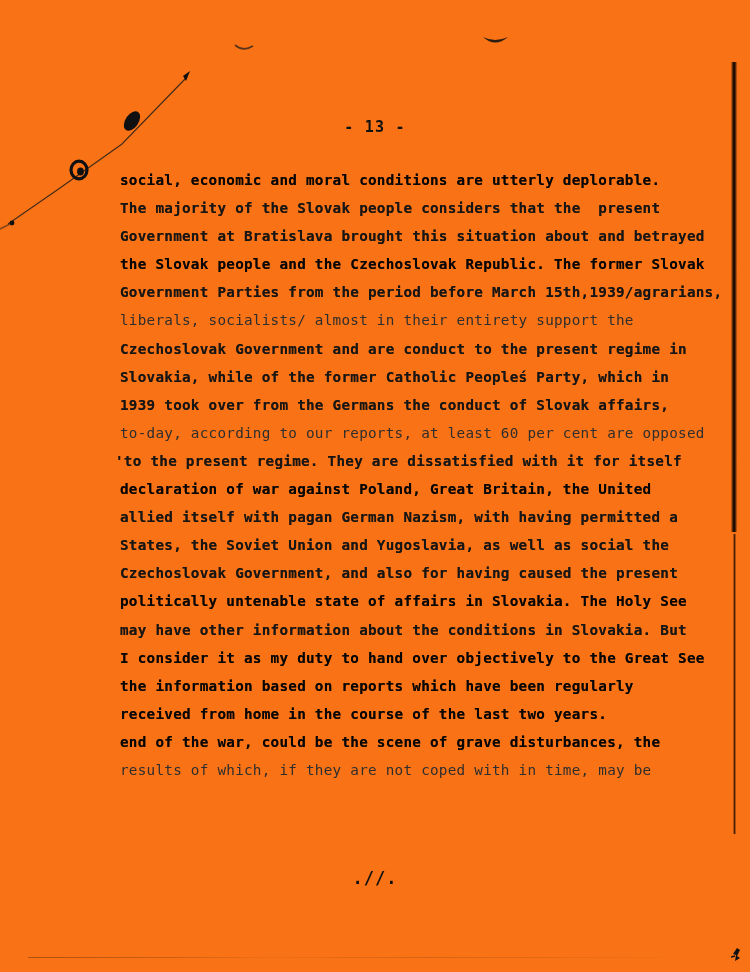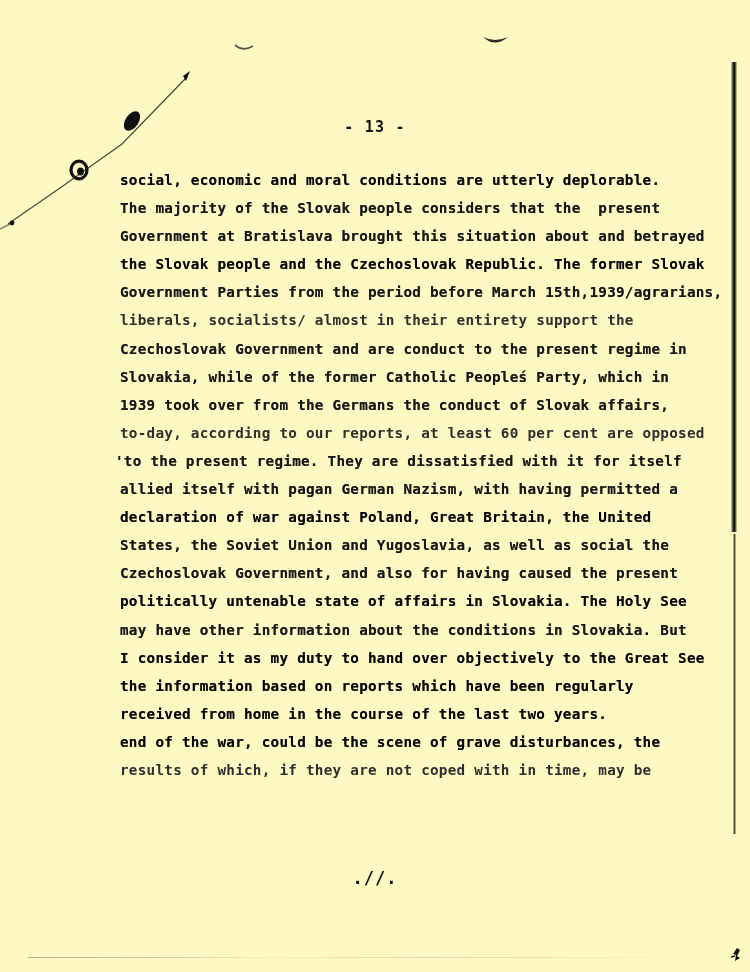--- a/index.html
+++ b/index.html
@@ -6,21 +6,21 @@
   html, body {
     margin: 0;
     padding: 0;
     background: #ffffff;
   }
 
   .page {
     position: relative;
     width: 750px;
     height: 972px;
-    background: #fef9c3;
+    background: #f97316;
     overflow: hidden;
     font-family: "DejaVu Sans Mono", "Liberation Mono", monospace;
     -webkit-font-smoothing: none;
   }
 
   
   .paper-grain {
     position: absolute;
     inset: 0;
     pointer-events: none;
@@ -64,21 +64,21 @@
     line-height: 28.1px;
     font-size: 14.3px;
     letter-spacing: .25px;
     color: #161616;
     white-space: pre;
     font-weight: 600;
     text-shadow: 0 0 .35px rgba(0,0,0,.55);
   }
 
   
-  .text-line.faint  { color: #2e2e2e; font-weight: 700; text-shadow: none; }
+  .text-line.faint  { color: #2e2e2e; font-weight: 400; text-shadow: none; }
   .text-line.strong { color: #060606; font-weight: 700; }
 
   
   .text-line.hang { margin-left: -5px; }
 
   
   .foot-mark {
     position: absolute;
     top: 868px;
     left: 0;
@@ -173,22 +173,22 @@
       <div class="text-line">The majority of the Slovak people considers that the  present</div>
       <div class="text-line">Government at Bratislava brought this situation about and betrayed</div>
       <div class="text-line strong">the Slovak people and the Czechoslovak Republic. The former Slovak</div>
       <div class="text-line">Government Parties from the period before March 15th,1939/agrarians,</div>
       <div class="text-line faint">liberals, socialists/ almost in their entirety support the</div>
       <div class="text-line">Czechoslovak Government and are conduct to the present regime in</div>
       <div class="text-line">Slovakia, while of the former Catholic Peopleś Party, which in</div>
       <div class="text-line">1939 took over from the Germans the conduct of Slovak affairs,</div>
       <div class="text-line faint">to-day, according to our reports, at least 60 per cent are opposed</div>
       <div class="text-line hang">'to the present regime. They are dissatisfied with it for itself</div>
+      <div class="text-line strong">declaration of war against Poland, Great Britain, the United</div>
       <div class="text-line">allied itself with pagan German Nazism, with having permitted a</div>
-      <div class="text-line strong">declaration of war against Poland, Great Britain, the United</div>
       <div class="text-line">States, the Soviet Union and Yugoslavia, as well as social the</div>
       <div class="text-line">Czechoslovak Government, and also for having caused the present</div>
       <div class="text-line strong">politically untenable state of affairs in Slovakia. The Holy See</div>
       <div class="text-line">may have other information about the conditions in Slovakia. But</div>
       <div class="text-line strong">I consider it as my duty to hand over objectively to the Great See</div>
       <div class="text-line strong">the information based on reports which have been regularly</div>
       <div class="text-line strong">received from home in the course of the last two years.</div>
     </div>
 
     <div>

